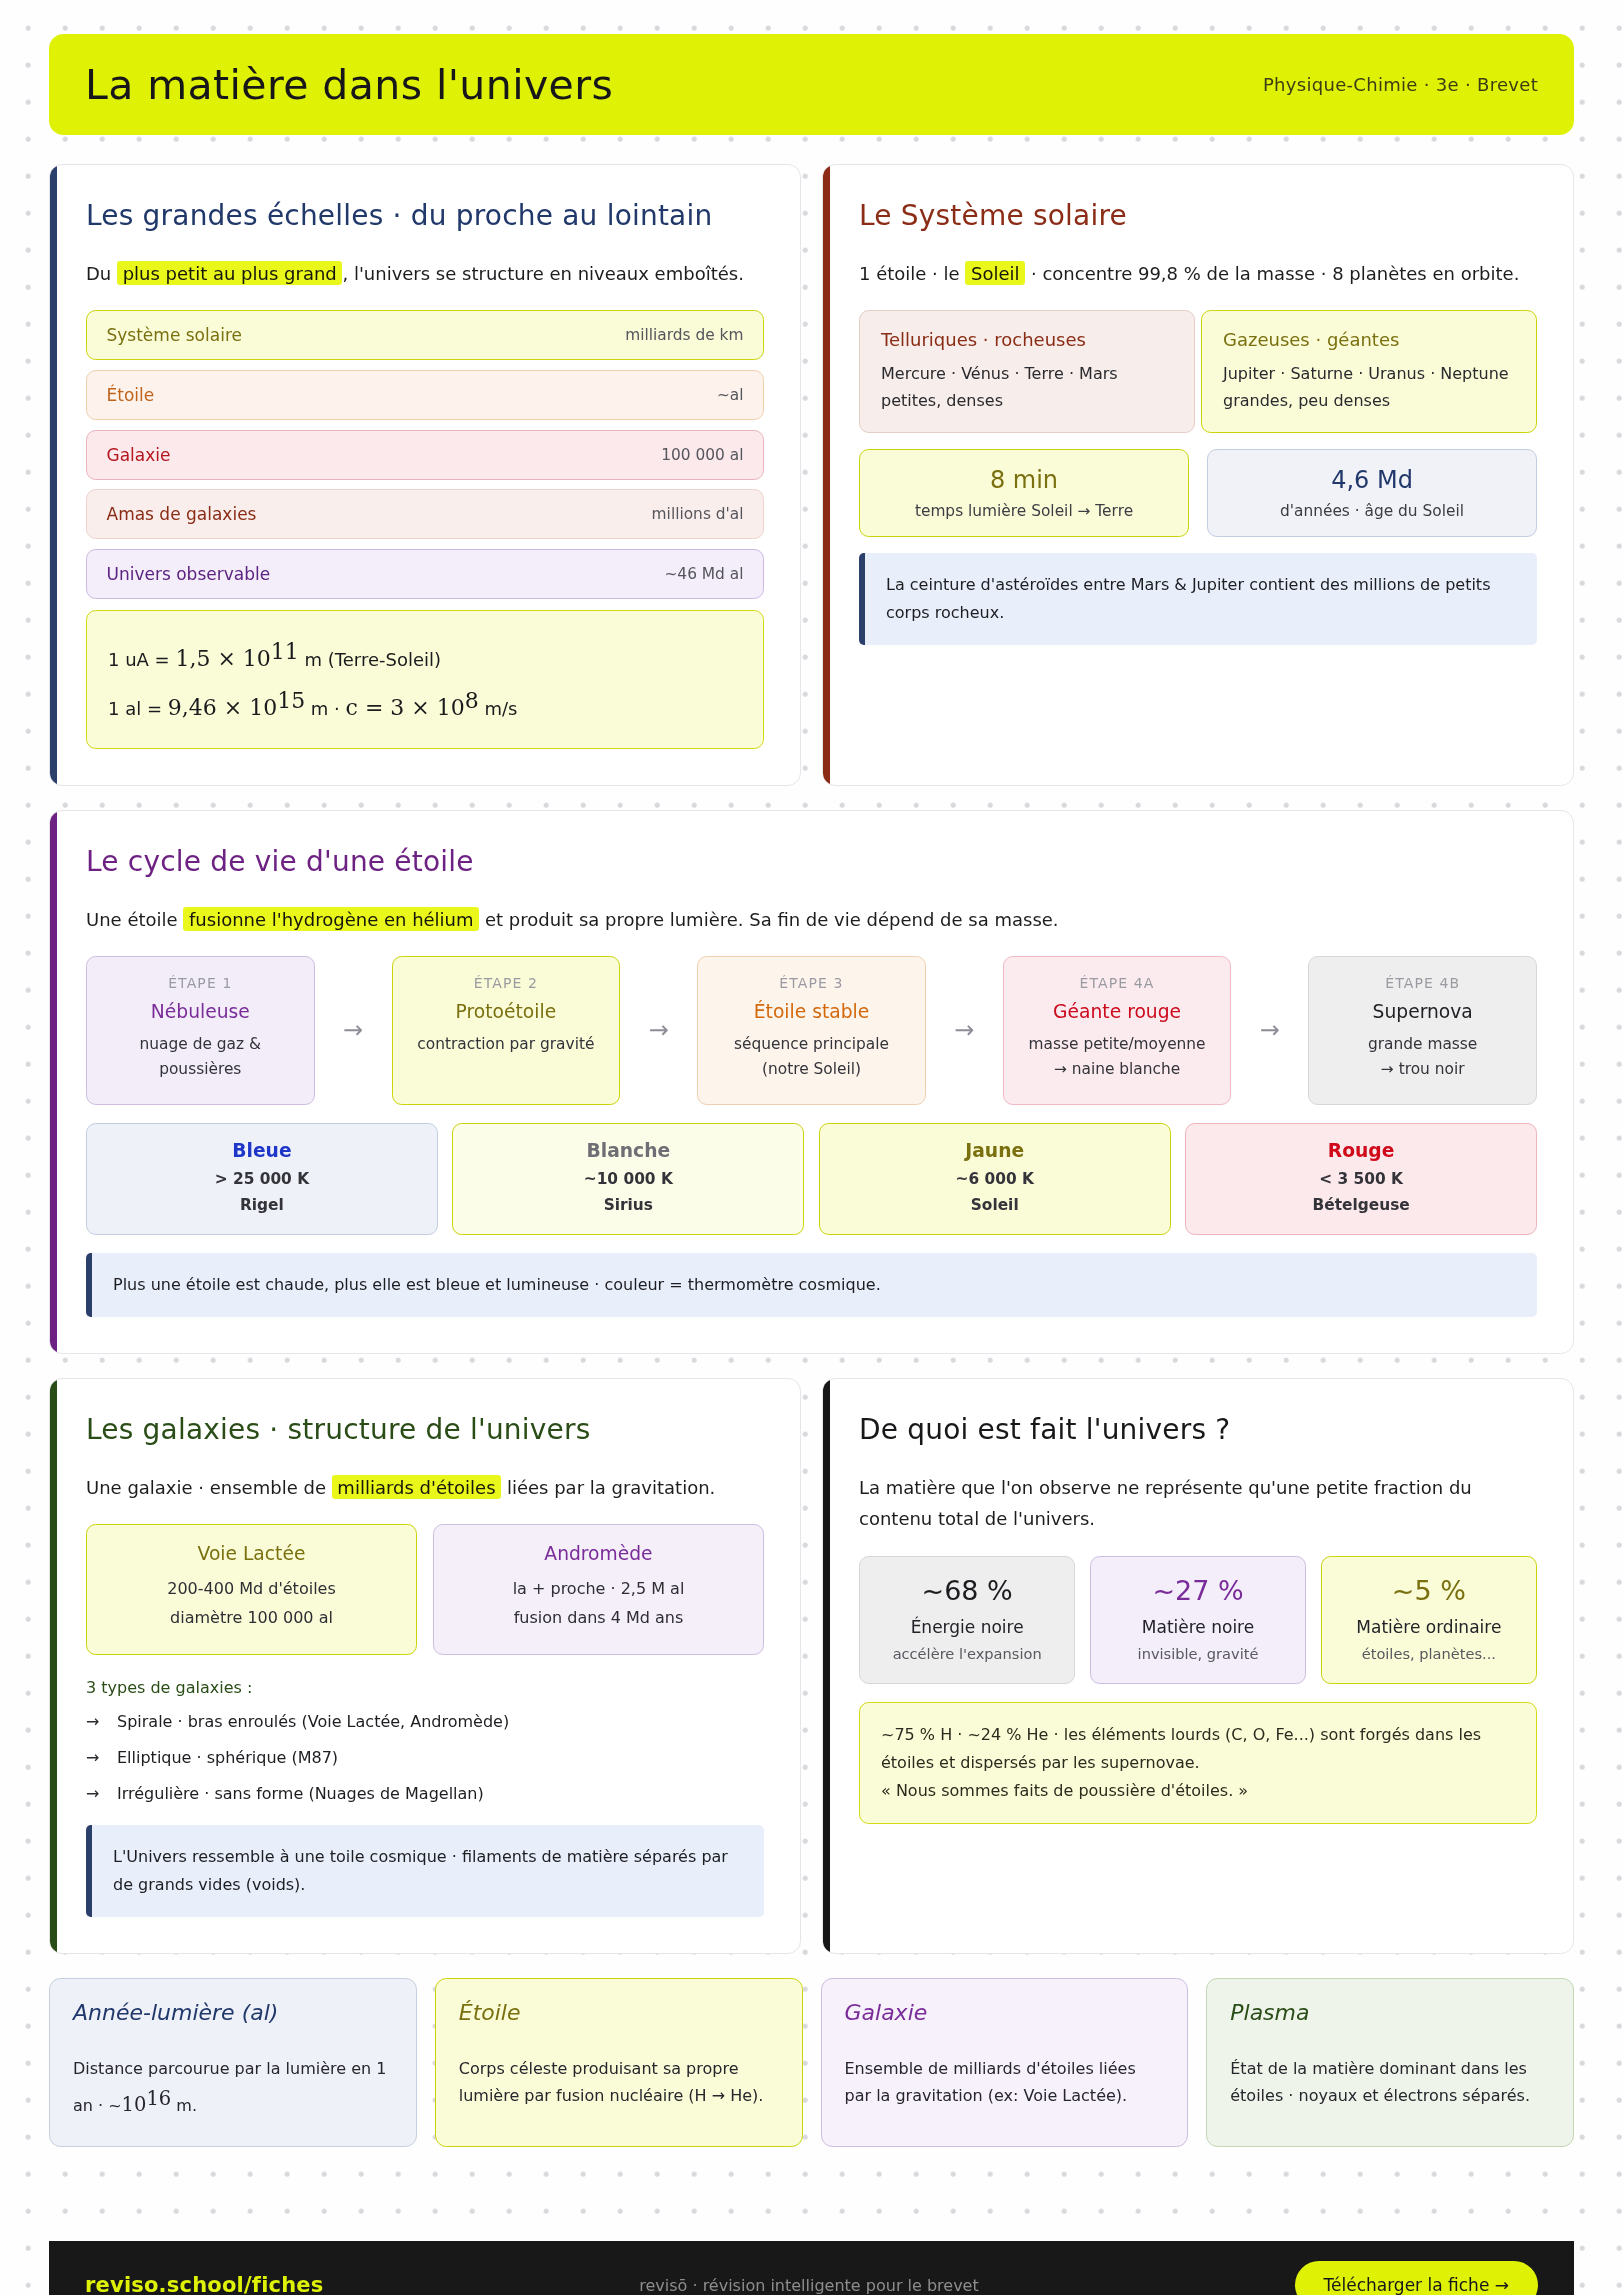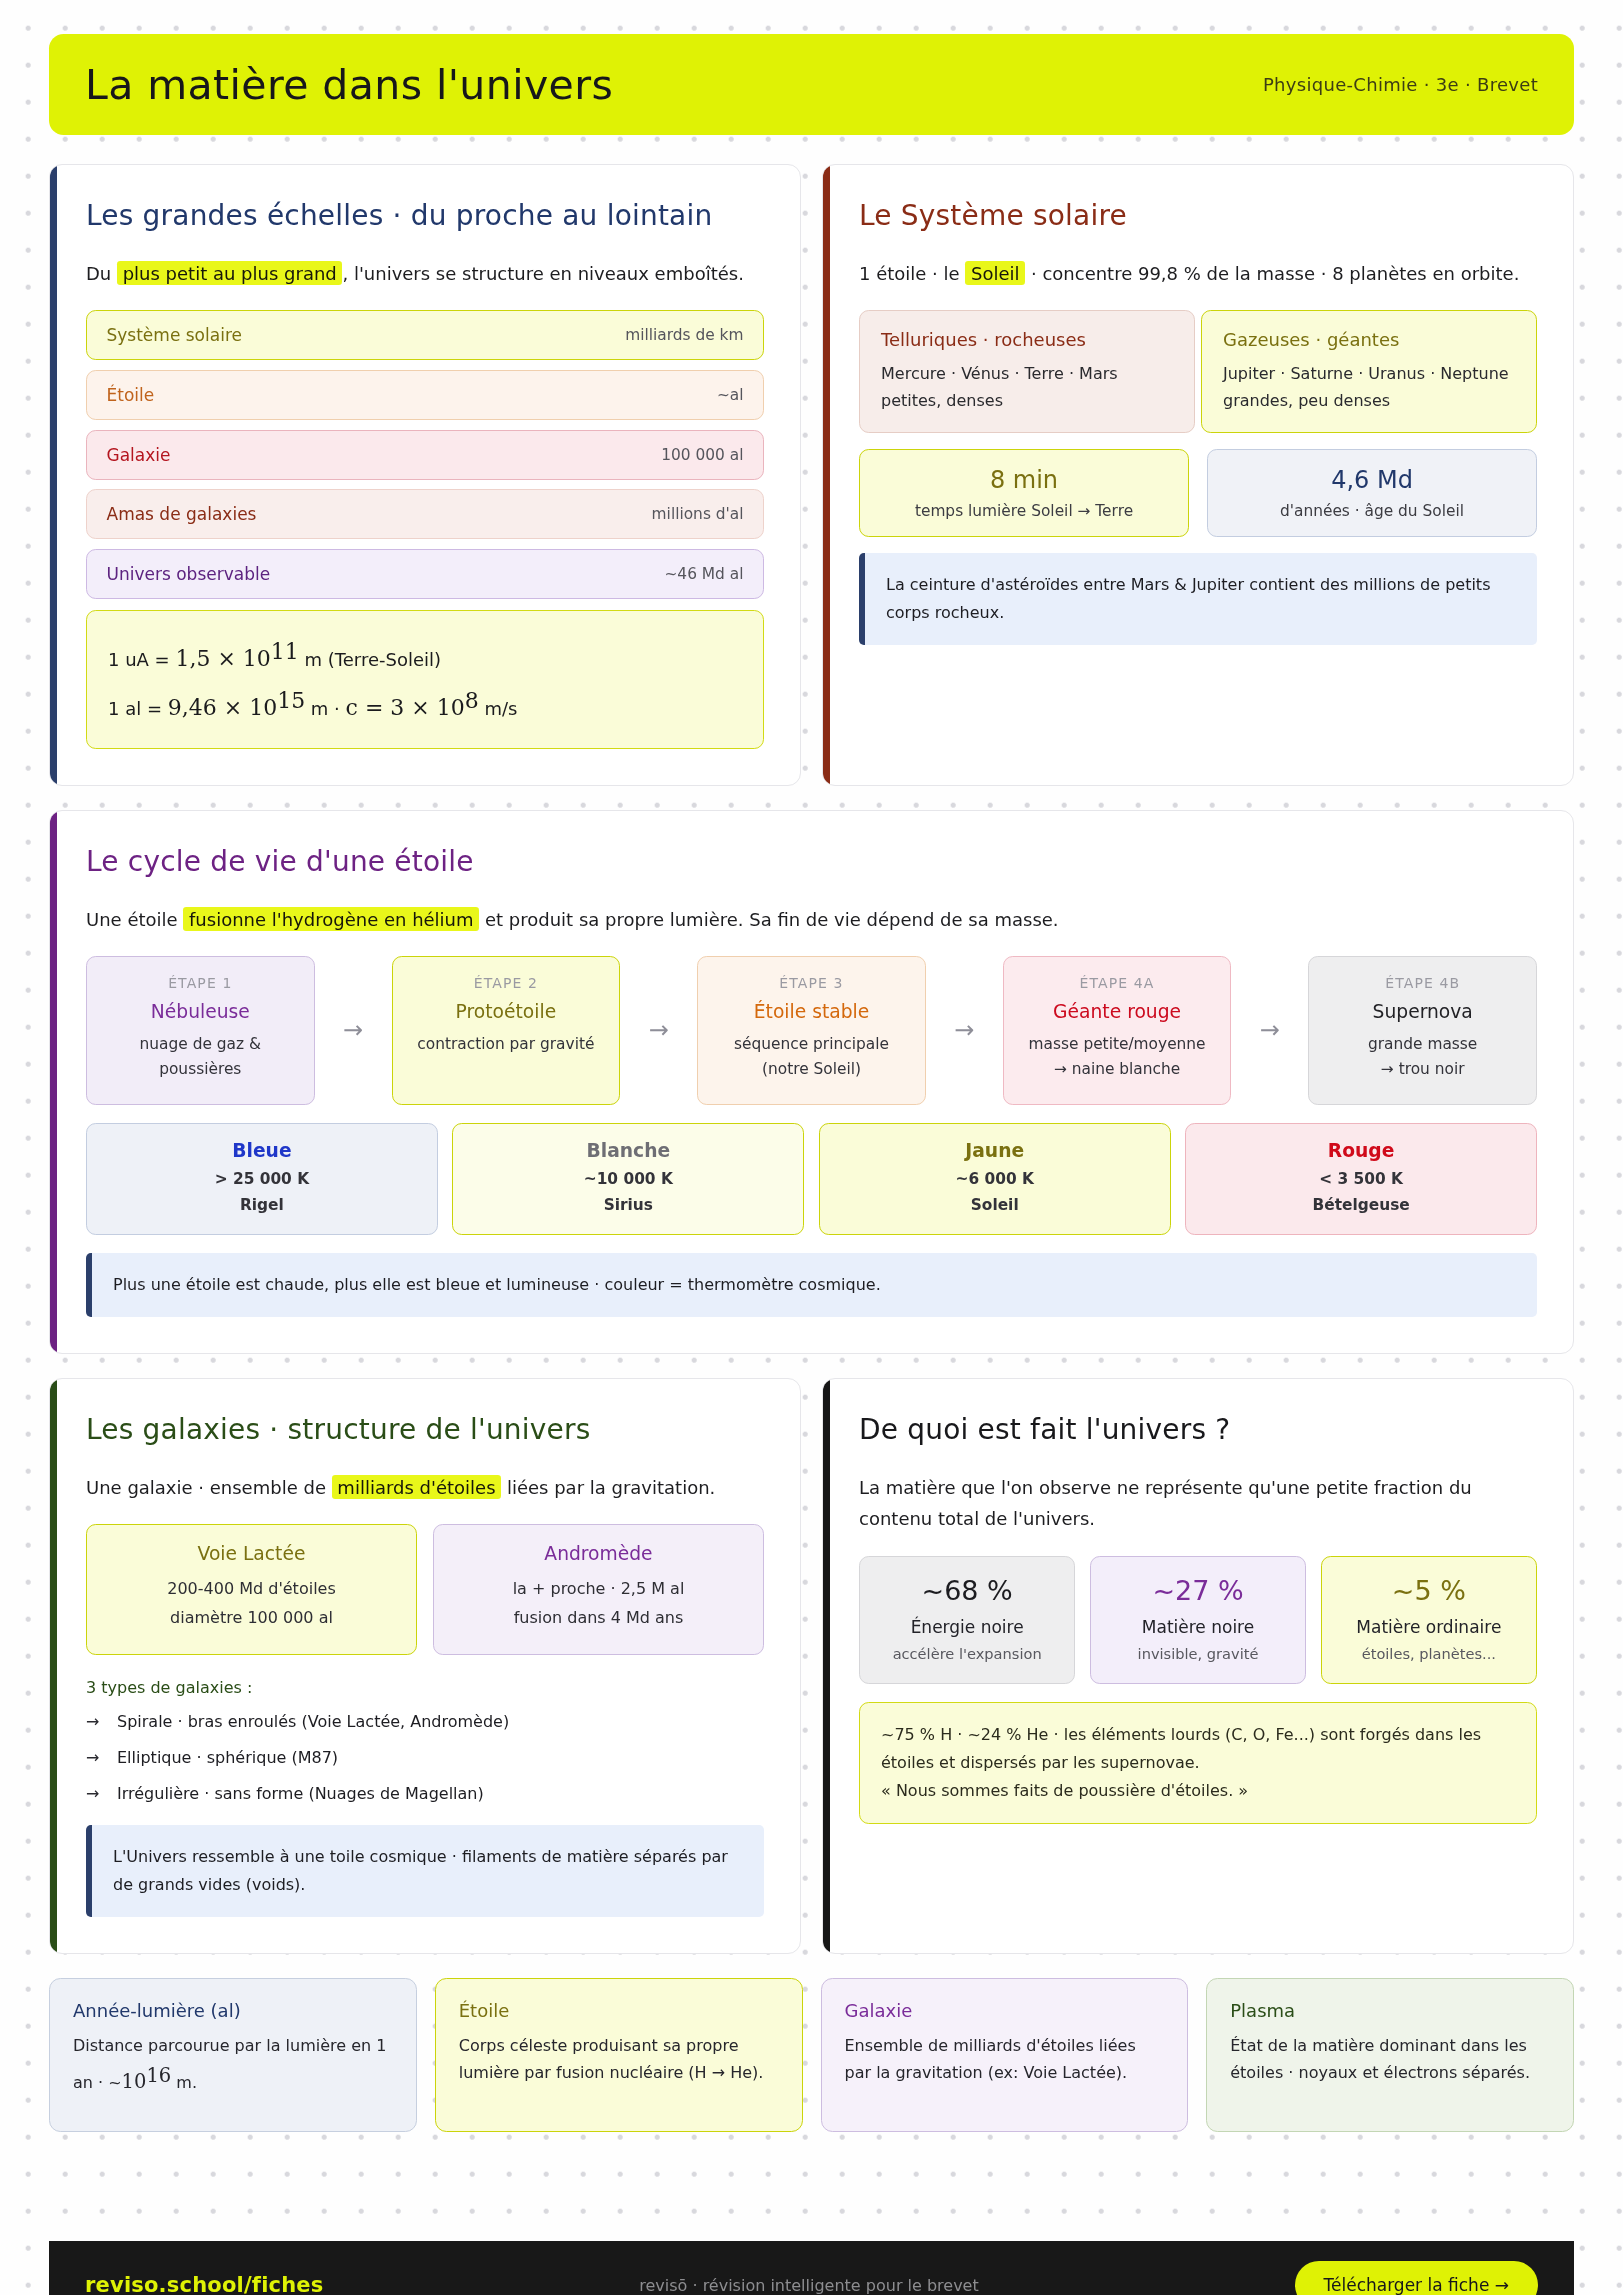--- a/index.html
+++ b/index.html
@@ -293,21 +293,21 @@
 
   
   .glossary { display: flex; gap: 18px; margin-top: 24px; }
   .gloss {
     flex: 1;
     border-radius: 11.4px;
     padding: 21px 23px 24px 23px;
     border: 1.2px solid transparent;
     min-height: 154px;
   }
-  .gloss .gh { font-size: 18px; margin-bottom: 11px; }
+  .gloss .gh { font-size: 22px; margin-bottom: 30px; font-style: italic; }
   .gloss .gd { font-size: 16px; line-height: 1.7; color: #26262c; }
   .gloss .gd sup { font-size: 11.4px; }
   .gloss .gd .num { font-family: "DejaVu Serif", serif; font-size: 19.5px; }
   .gl-blue   { background: #eef1f7; border-color: #c6cfdf; }
   .gl-blue   .gh { color: #21386b; }
   .gl-yellow { background: #fafcd8; border-color: #cbd40a; }
   .gl-yellow .gh { color: #7a7010; }
   .gl-violet { background: #f6f1fa; border-color: #cdbde0; }
   .gl-violet .gh { color: #7a2c99; }
   .gl-green  { background: #eff4ea; border-color: #c3d6b4; }

